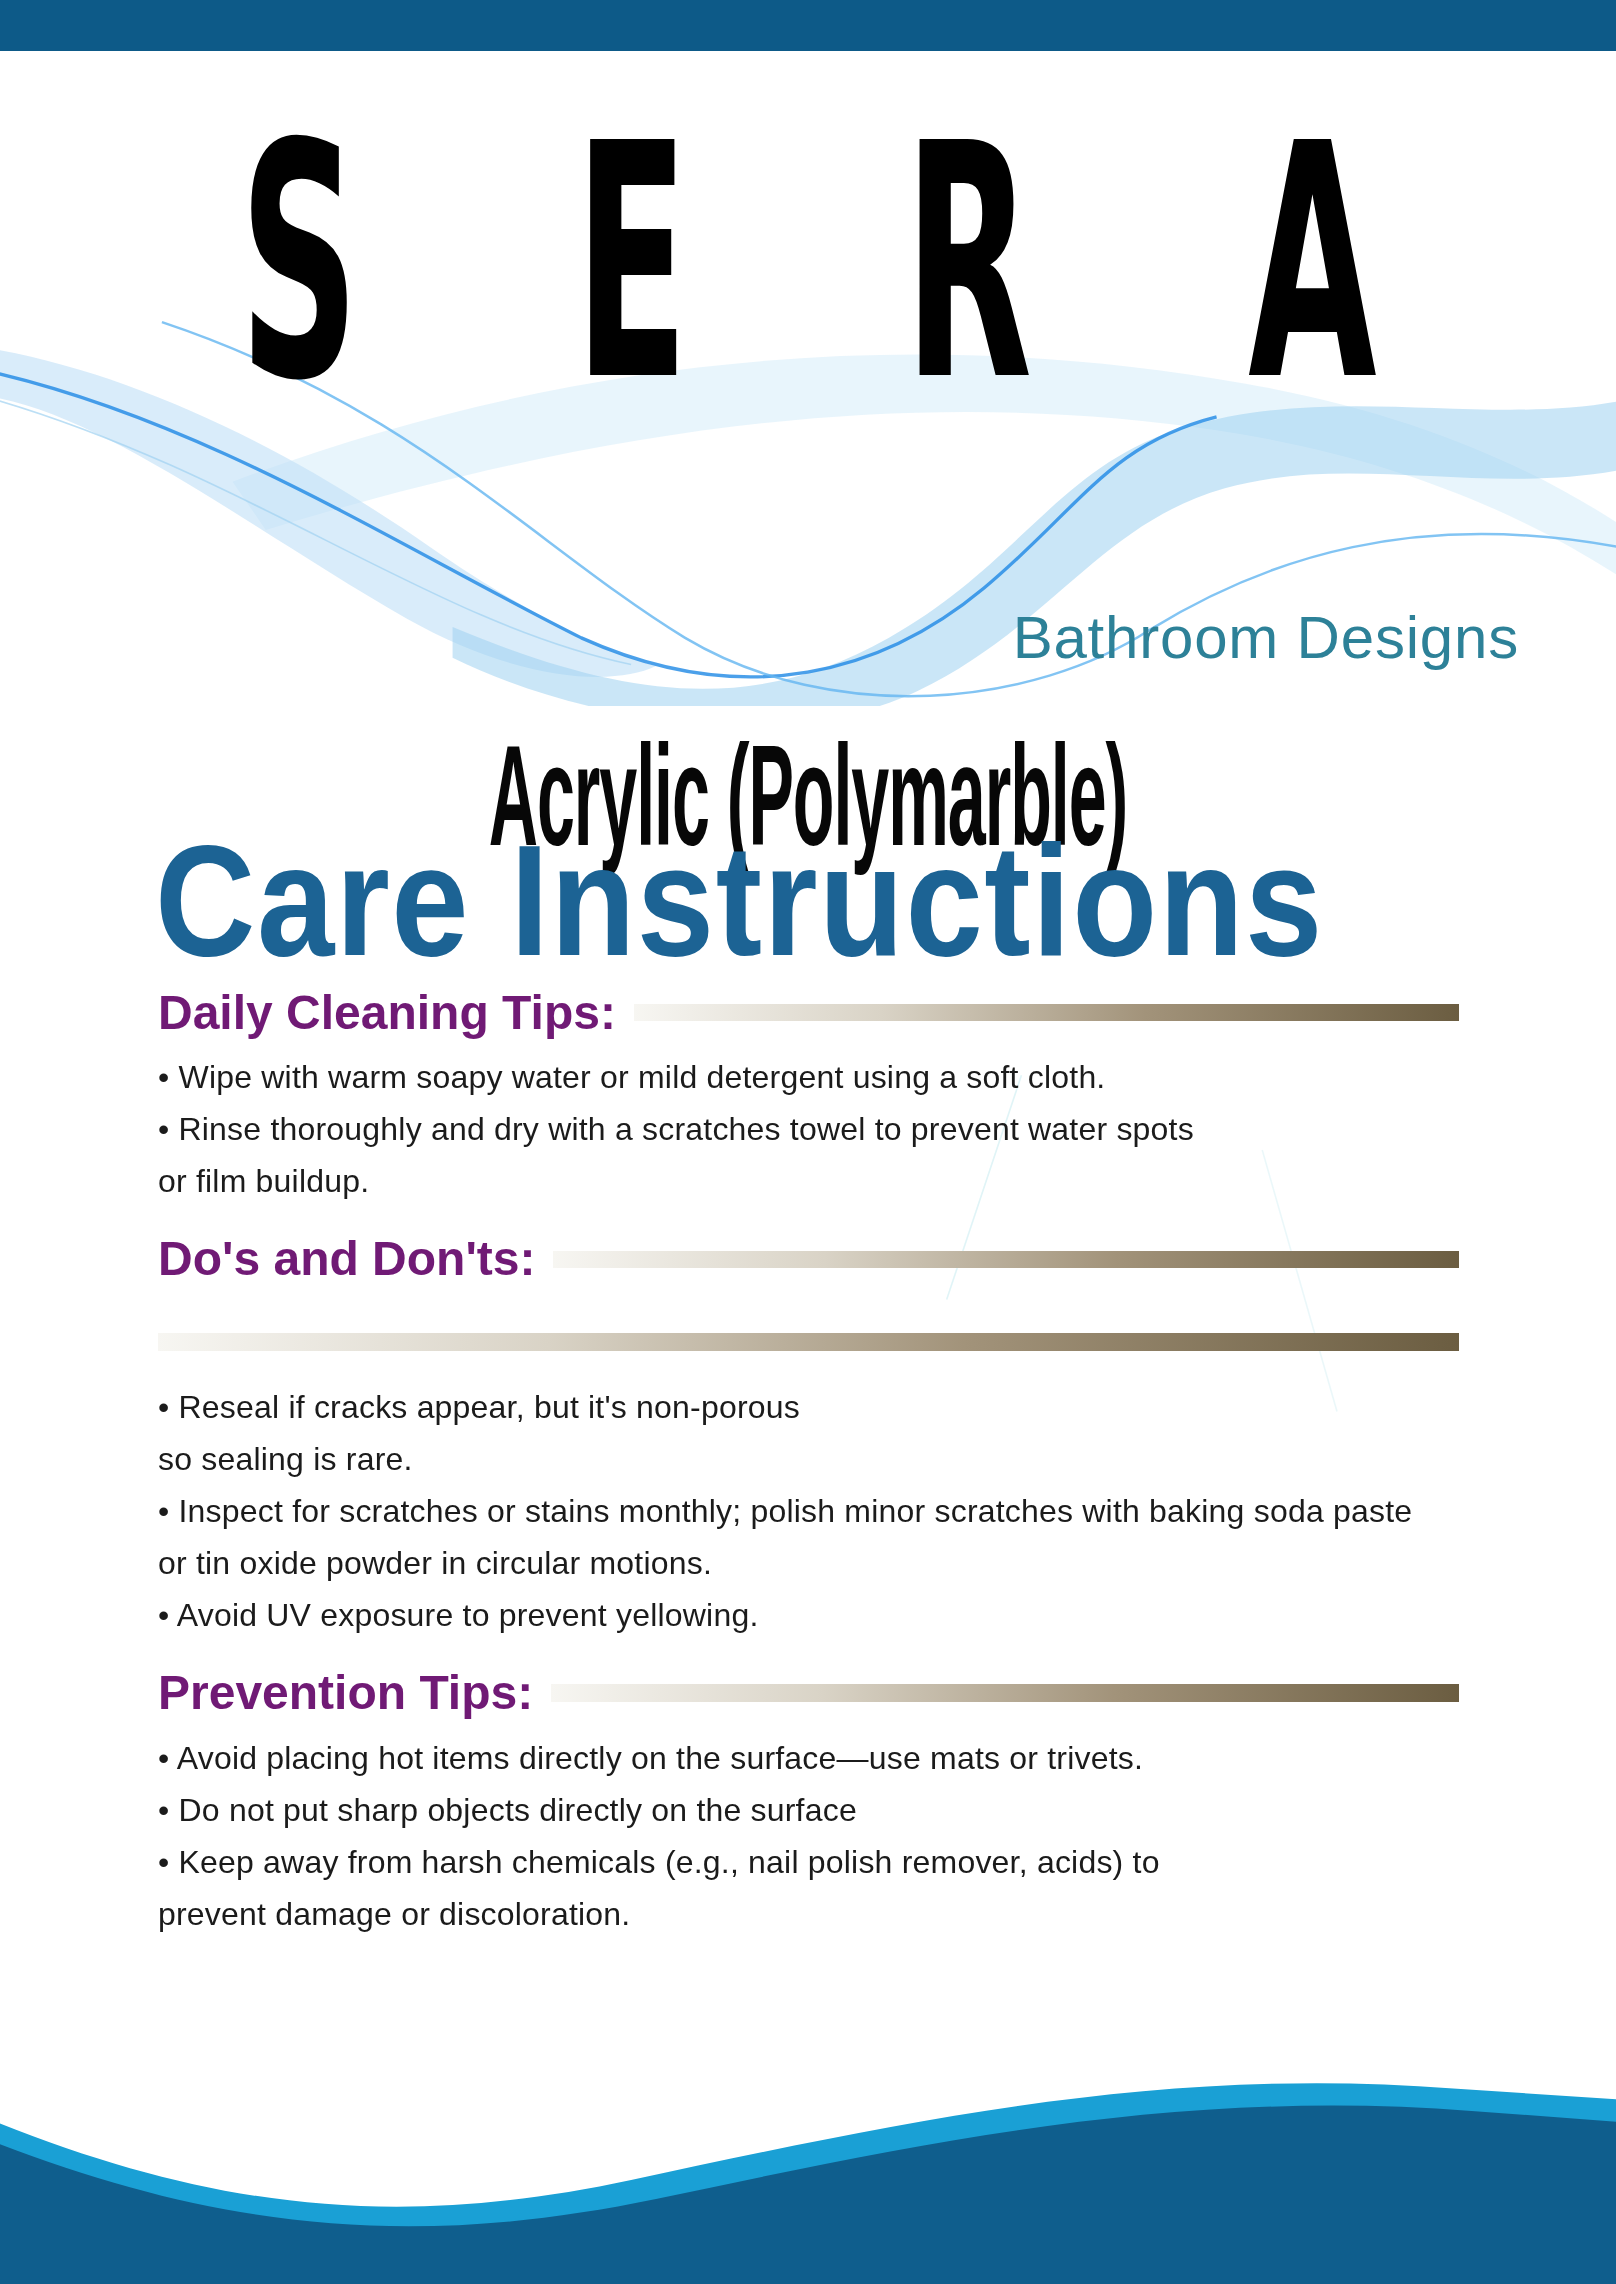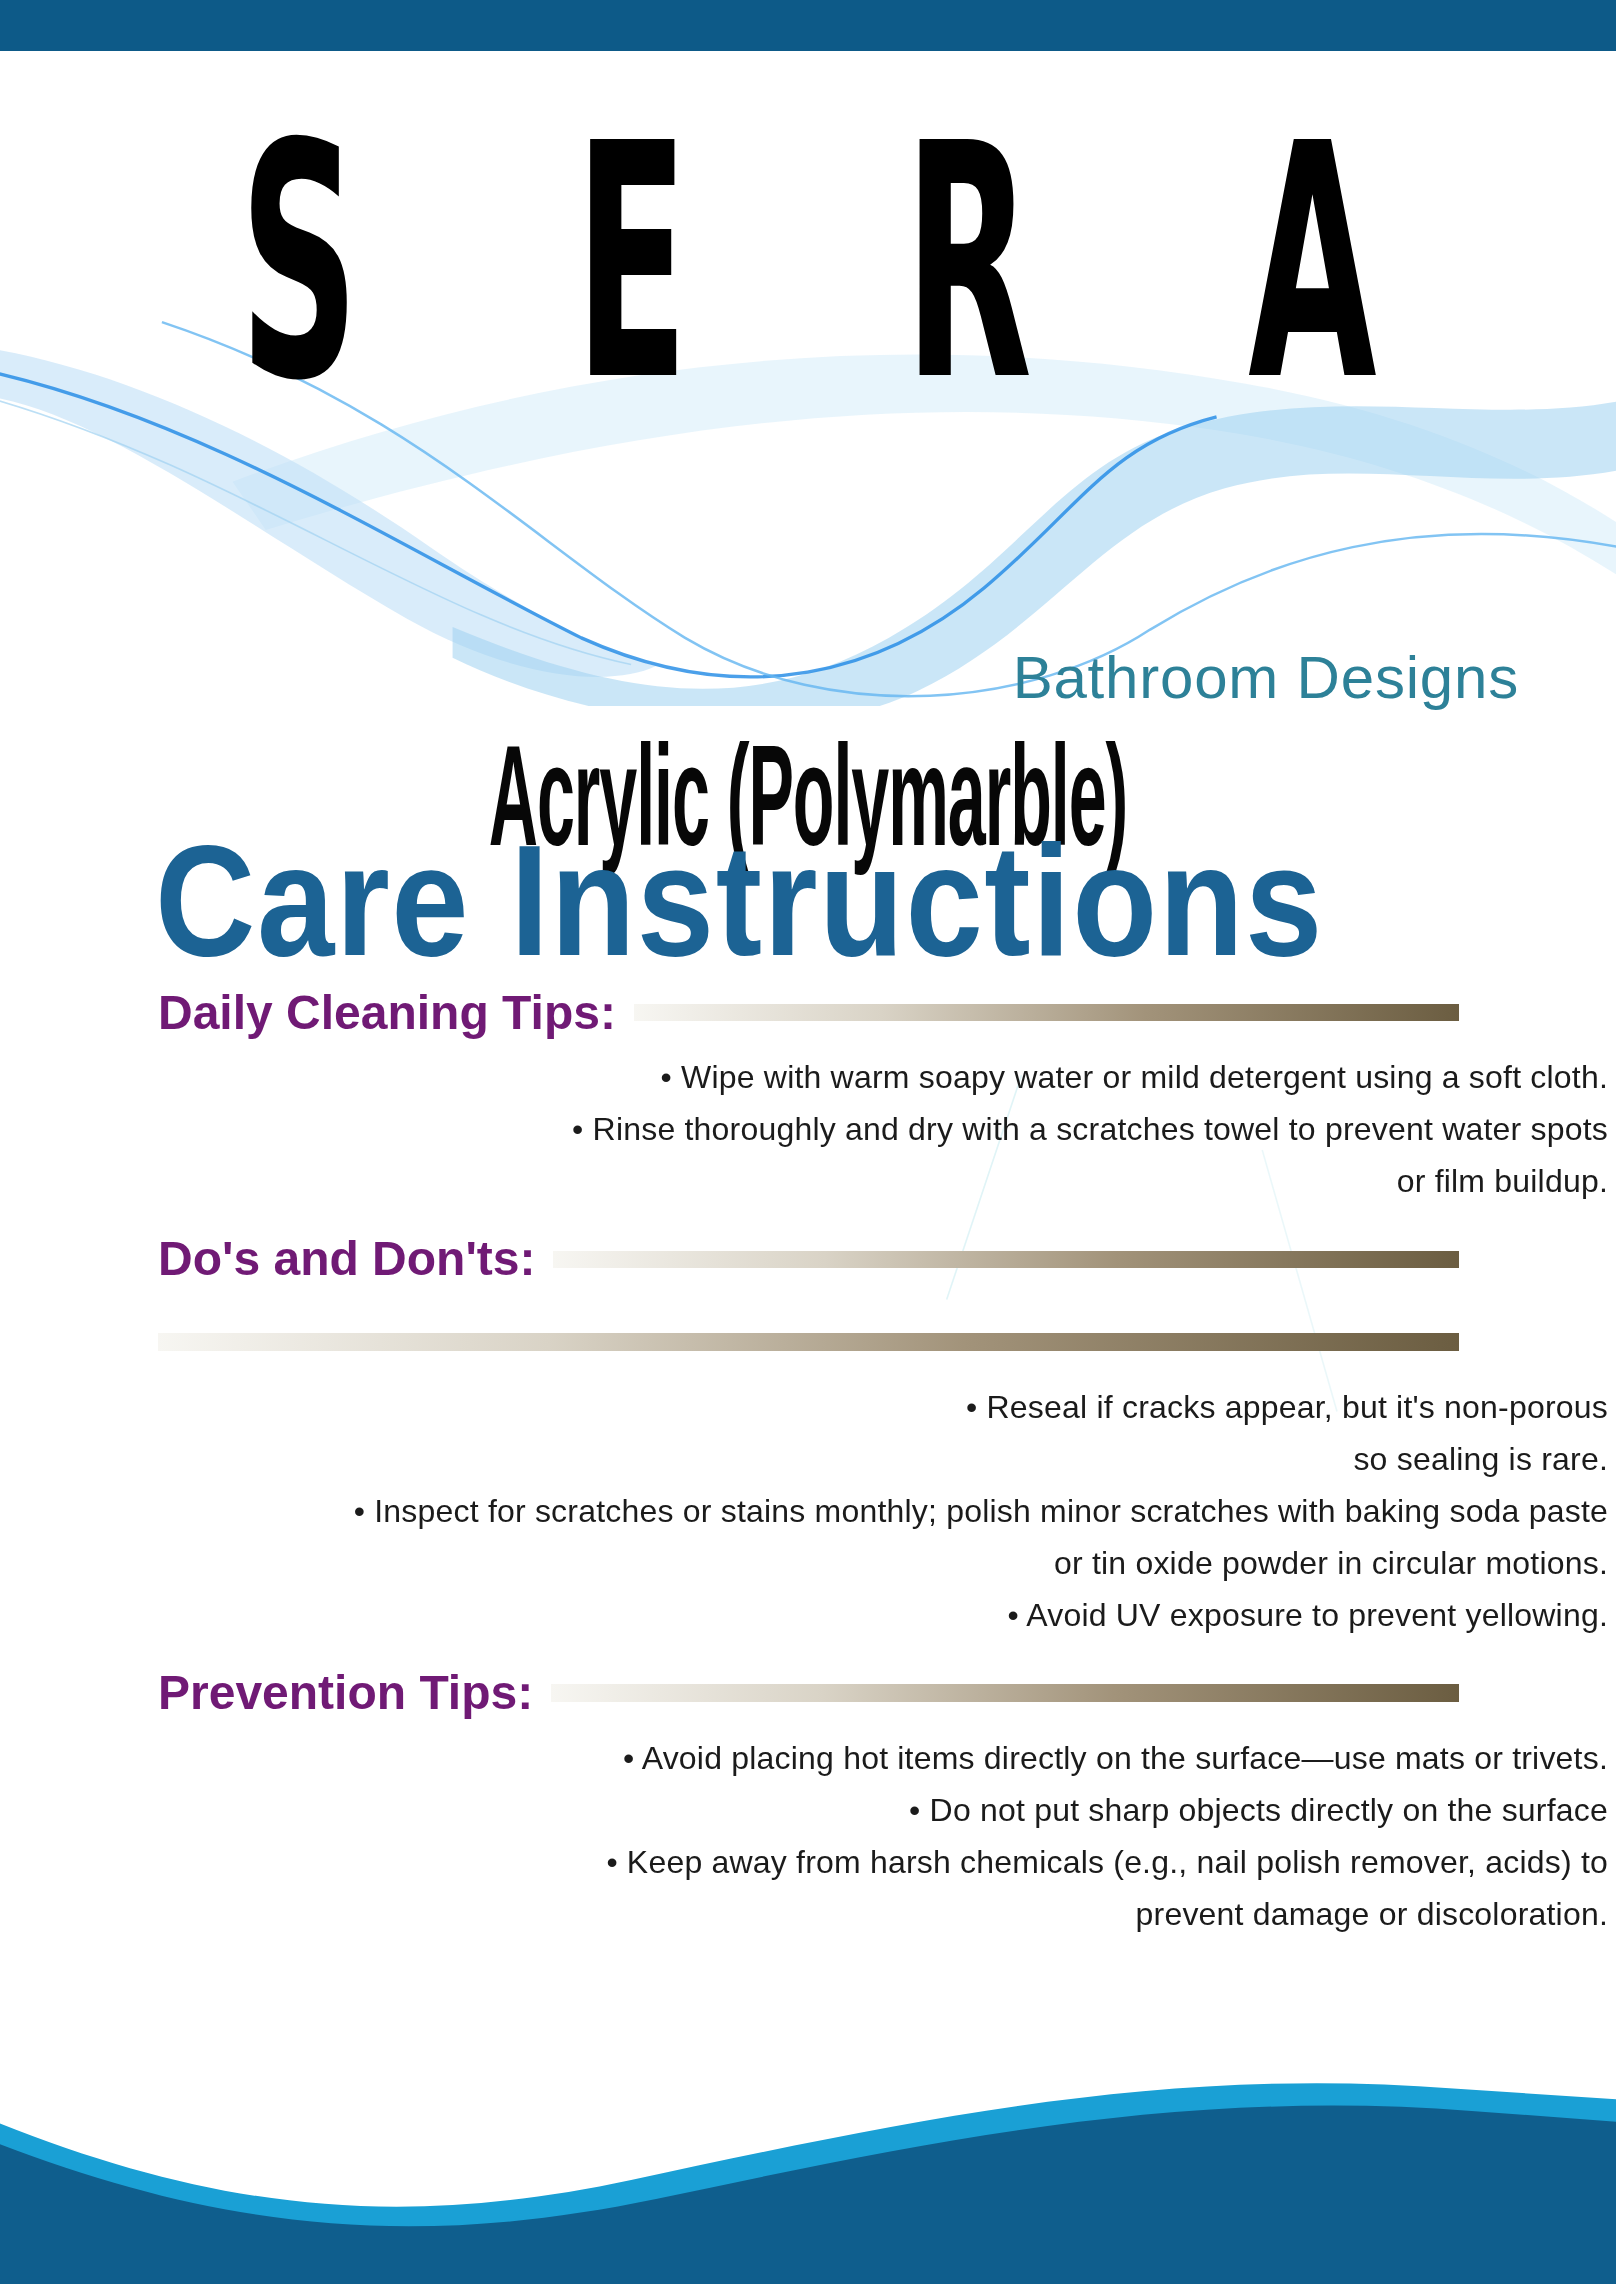--- a/index.html
+++ b/index.html
@@ -24,21 +24,21 @@
     font-size:166px;font-weight:700;color:#000000;
     line-height:1;white-space:nowrap;
   }
   .brand span{display:block;}
   
   .wave{position:absolute;top:274px;left:0;width:1616px;height:432px;}
   
   .artifacts{position:absolute;top:1038px;left:0;width:1616px;height:498px;pointer-events:none;}
   
   .tagline{
-    position:absolute;top:648px;right:97px;
+    position:absolute;top:608px;right:97px;
     font-size:60px;font-weight:400;color:#2d8198;
     letter-spacing:0.8px;line-height:1;white-space:nowrap;
   }
   
   .subtitle{
     position:absolute;top:724px;left:50%;
     transform:translateX(-50%) scale(0.62,1.3);
     transform-origin:center top;
     font-size:110px;font-weight:700;color:#070707;
     letter-spacing:-1.7px;line-height:1;white-space:nowrap;
@@ -55,21 +55,21 @@
   .sec-head{display:flex;align-items:center;gap:18px;height:61px;margin-top:21.6px;position:relative;}
   section:first-child .sec-head{margin-top:0;}
   .sec-head h2{
     margin:0;font-size:48px;font-weight:700;color:#701a75;
     line-height:1;white-space:nowrap;
   }
   .hbar{
     flex:1;height:17.4px;min-width:50px;
     background:linear-gradient(to right,#f7f6f2 0%,#d9d3c6 30%,#a2937a 62%,#6b5d41 100%);
   }
-  .bullets{width:1450px;margin:8.3px 0 0 0;text-align:right;}
+  .bullets{width:1450px;margin:8.3px 0 0 0;}
   .bullets p{
     margin:0;font-size:32px;font-weight:400;color:#1b1b1b;
     line-height:52px;letter-spacing:0.2px;white-space:pre-line;
   }
   
   .footwave{position:absolute;left:0;bottom:0;width:1616px;height:243px;}
 </style>
 </head>
 <body>
 

